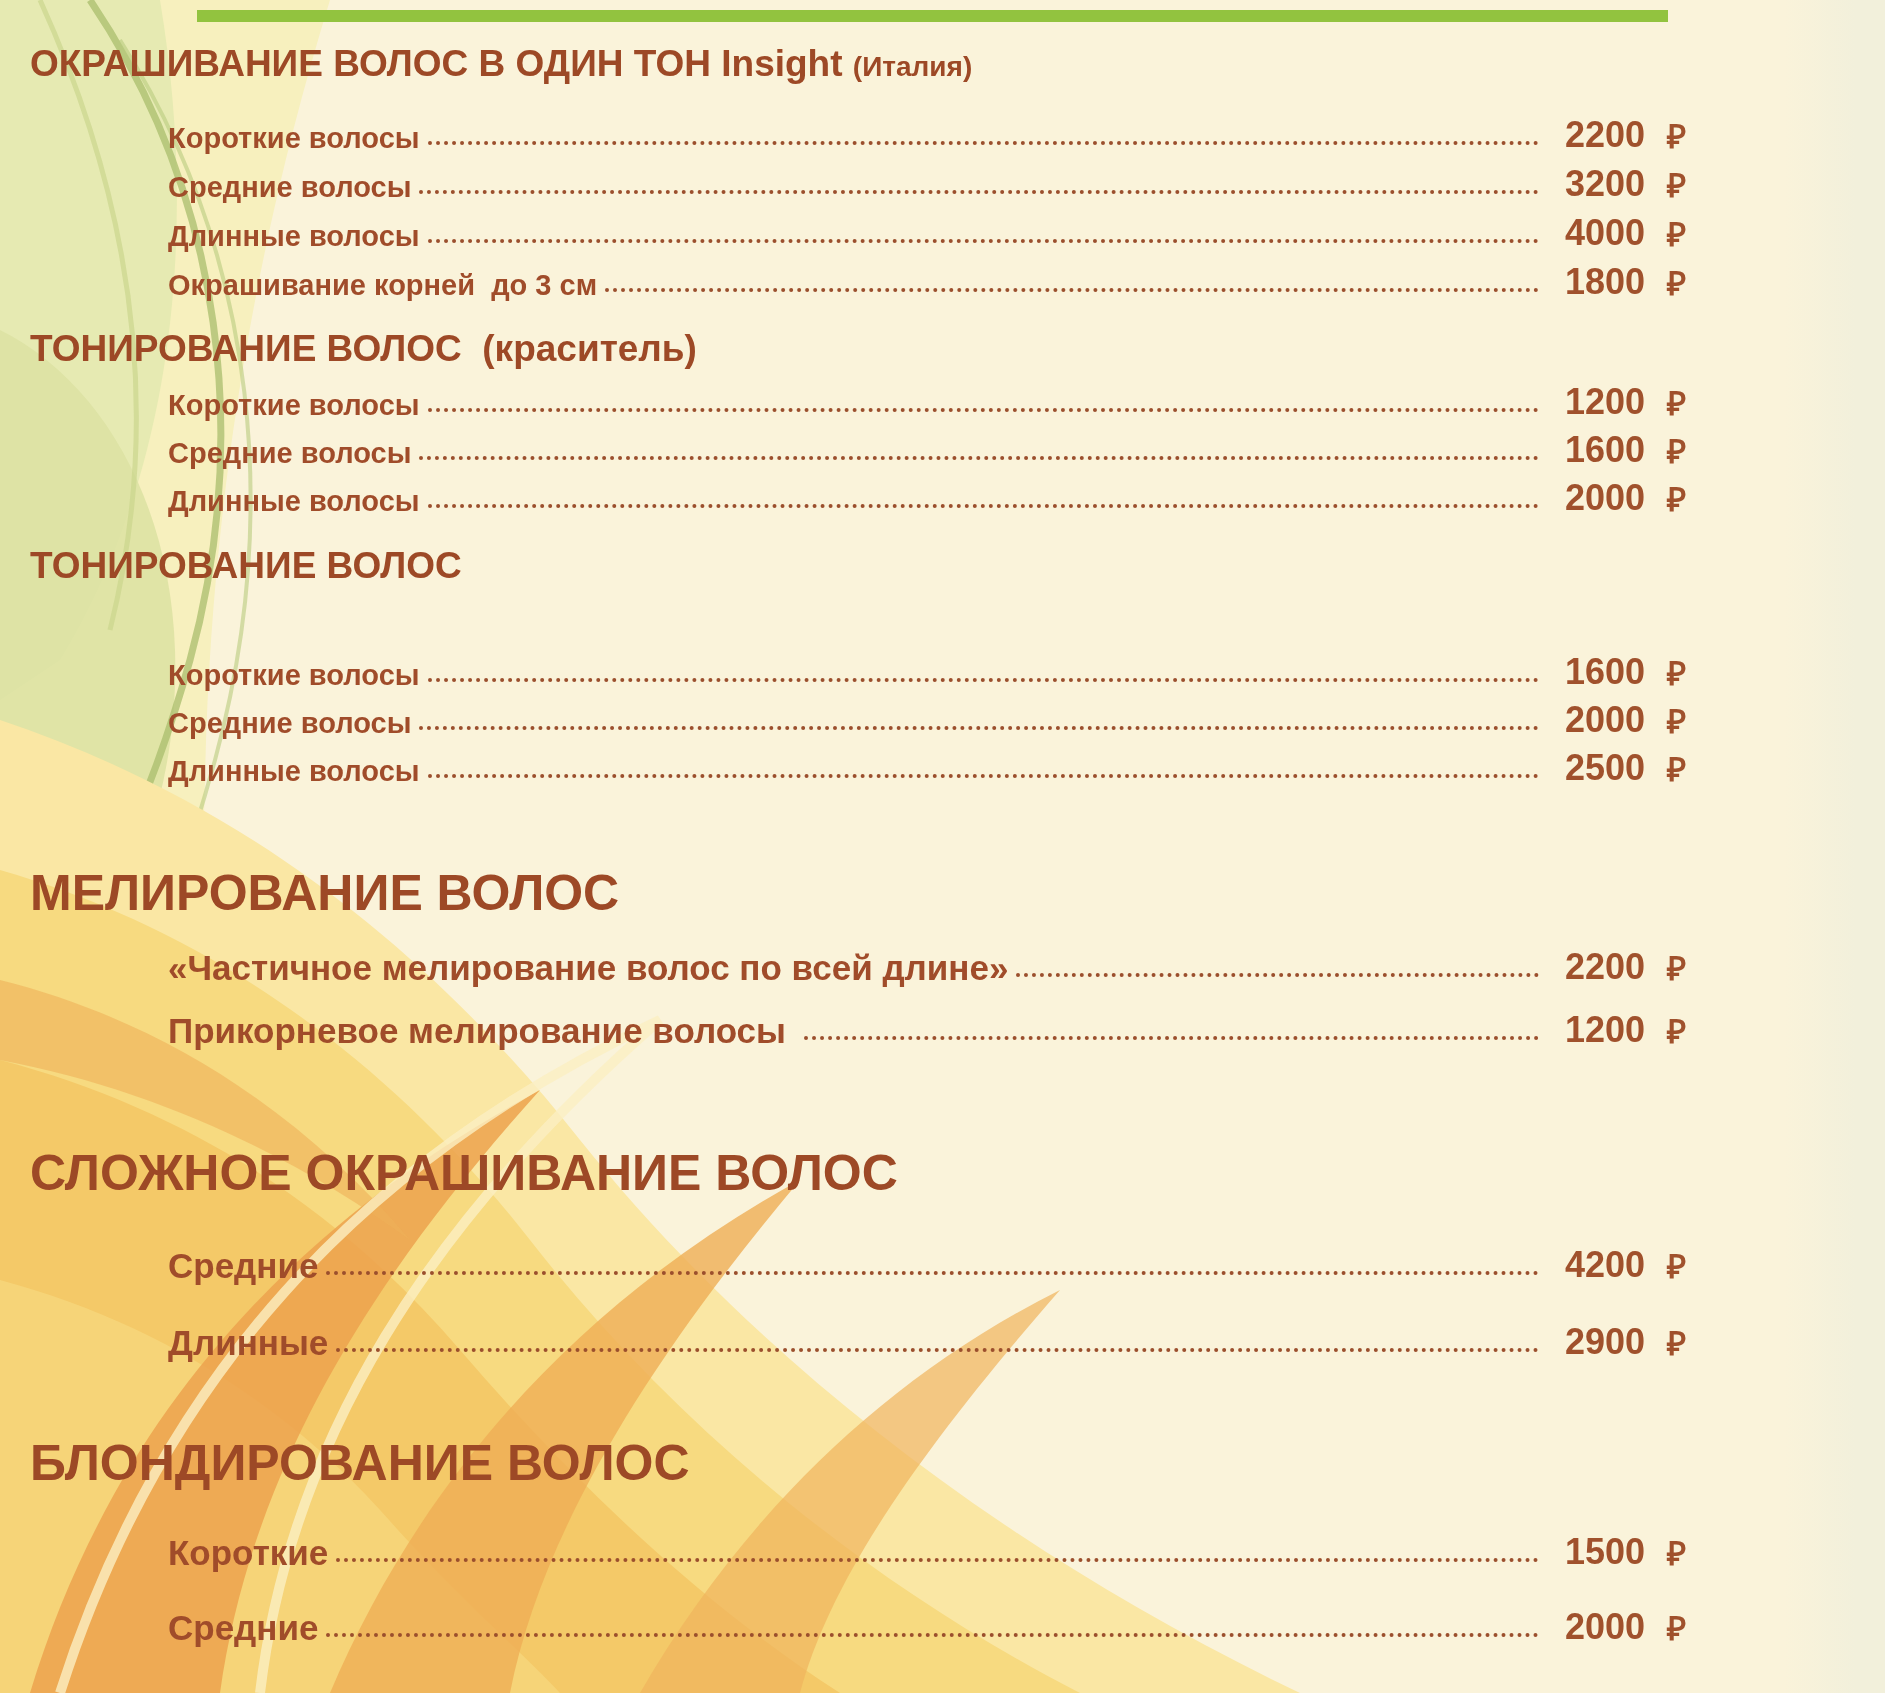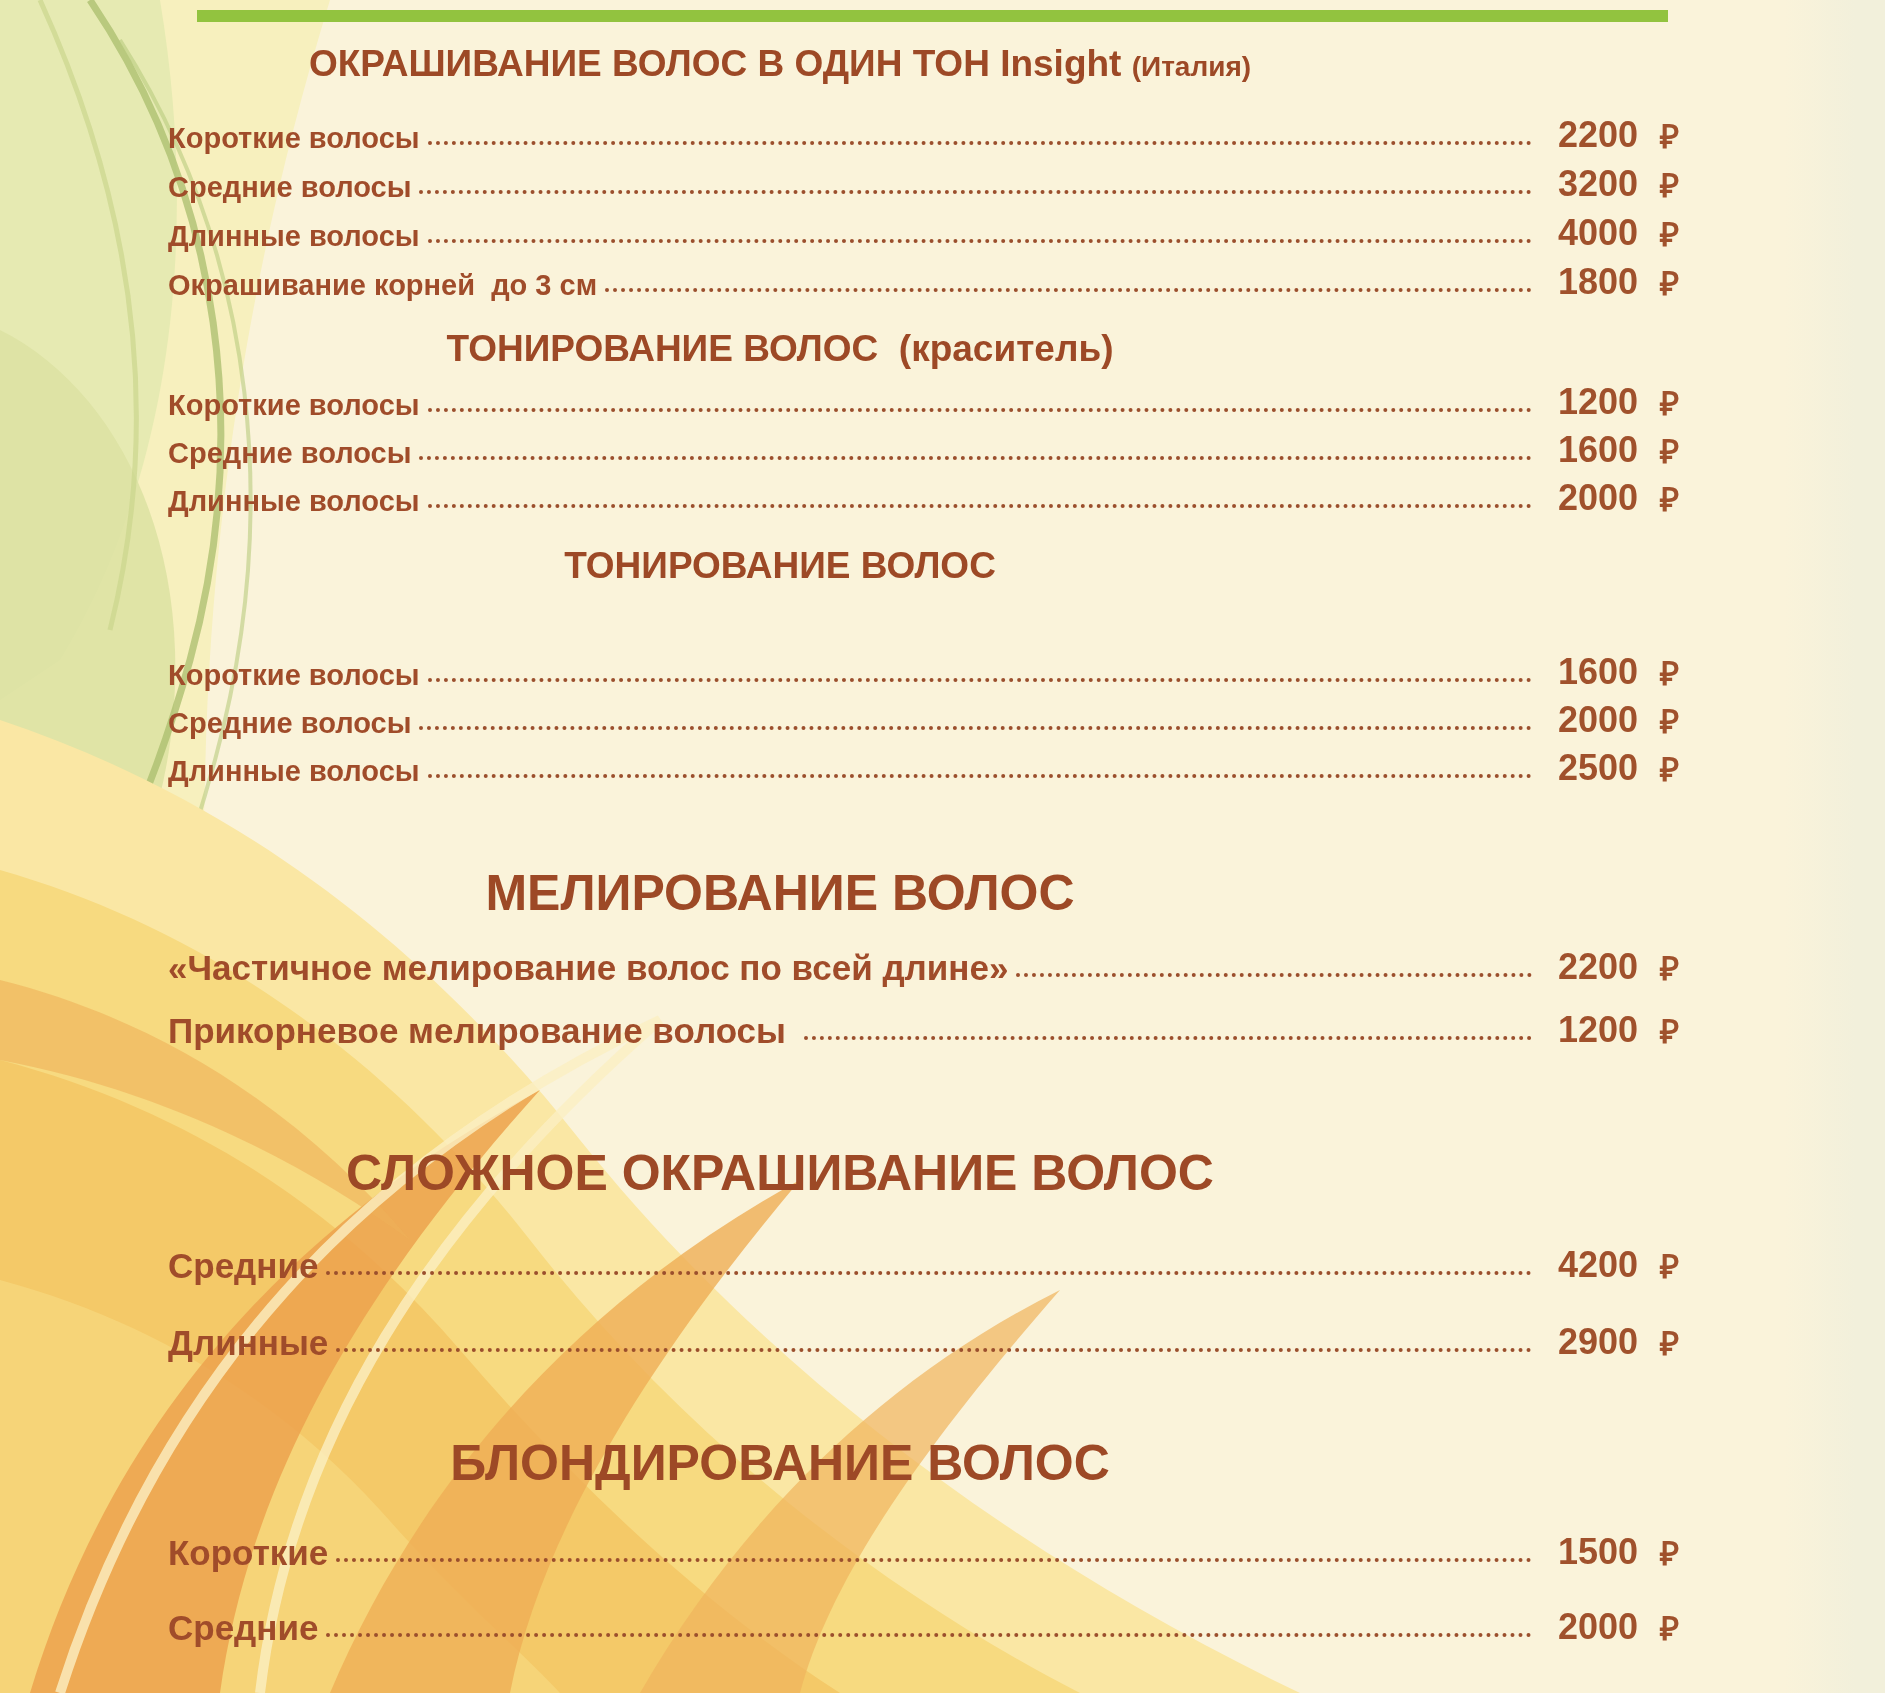--- a/index.html
+++ b/index.html
@@ -16,31 +16,31 @@
     background:linear-gradient(90deg, rgba(242,240,219,0) 0%, #F2F0DB 70%);
   }
   .green-bar {
     position:absolute; left:197px; top:10px; width:1471px; height:12px;
     background:#92C33F;
   }
   .content { position:absolute; left:0; top:0; width:100%; height:100%; }
 
   .title {
     position:absolute; left:0; width:1560px; margin:0;
-    text-align:center; color:#9D4926; white-space:pre; line-height:1.2;
+    text-align:left; color:#9D4926; white-space:pre; line-height:1.2;padding-left:30px;
   }
   .title.sm { font-size:37px; }
   .title.lg { font-size:50px; }
   .title .note { font-size:28px; }
   .subtitle {
     position:absolute; left:0; width:1560px; margin:0;
     text-align:center; color:#9D4926; font-size:27px; white-space:pre;
   }
 
-  .rows { position:absolute; left:168px; right:175px; }
+  .rows { position:absolute; left:168px; right:168px; }
   .row { display:flex; align-items:flex-end; height:var(--rh); }
   .label { line-height:1; white-space:pre; }
   .rows.sm .label { font-size:29px; }
   .rows.lg .label { font-size:35px; }
   .dots {
     flex:1; align-self:flex-end;
     border-bottom:4px dotted #9B4F2D;
     margin:0 26px 8px 8px;
   }
   .price {

